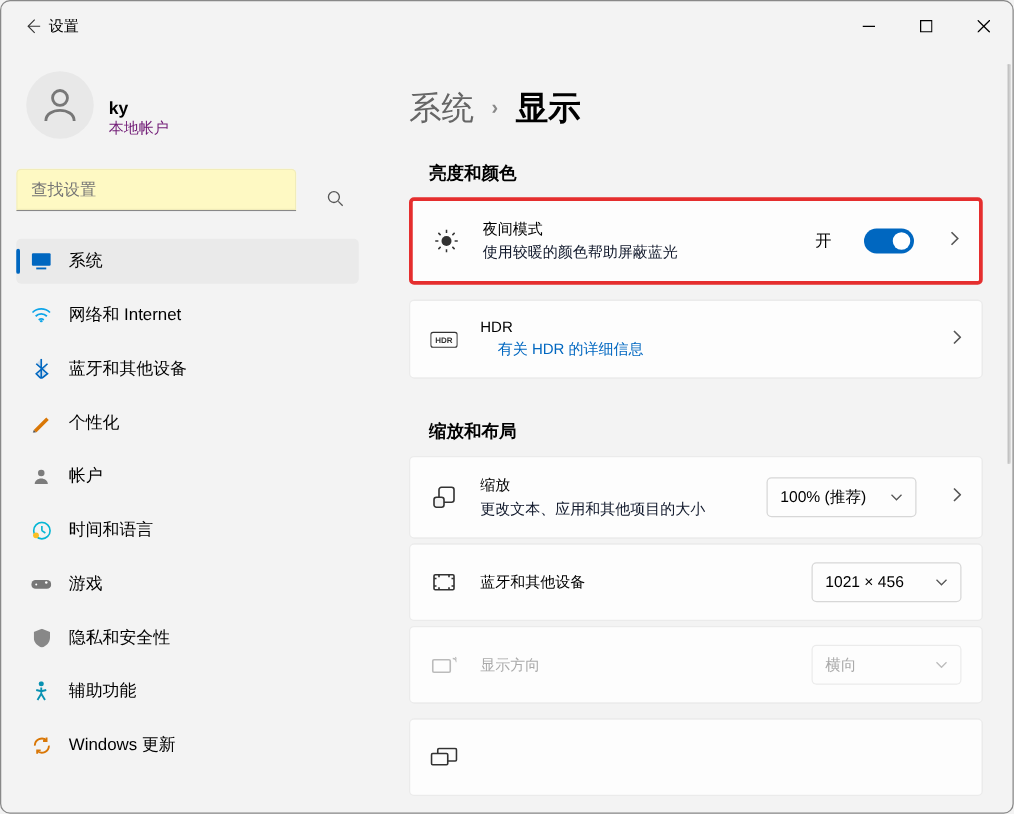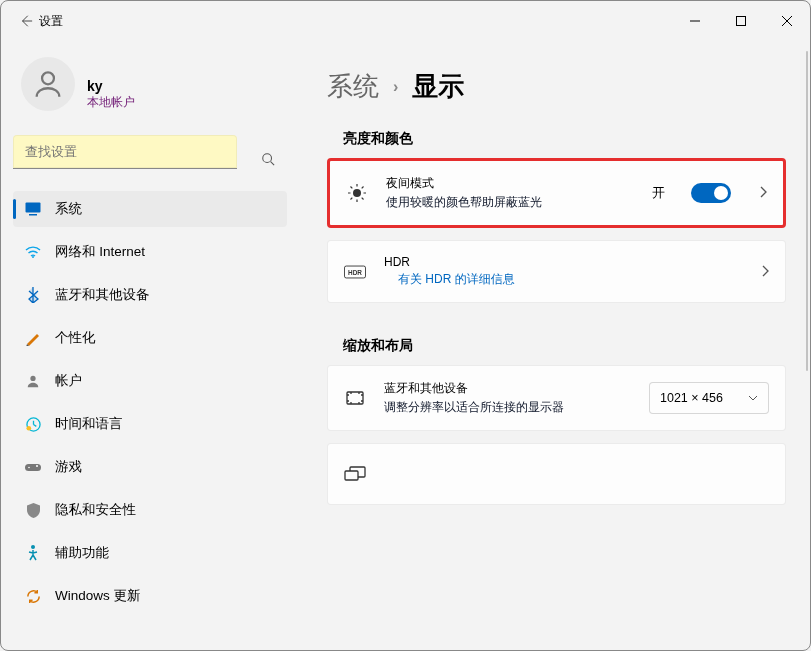--- a/index.html
+++ b/index.html
@@ -249,40 +249,80 @@
       <span class="chev-right">
         <svg width="8" height="12" viewBox="0 0 8 12">
             <path d="M2 1l5 5-5 5" stroke="#555" fill="none" stroke-width="1.3"></path>
           </svg>
       </span>
     </div>
 
     <div class="section-gap"></div>
     <div class="section-title">缩放和布局</div>
 
+    <div class="card">
+      <div class="card-icon">
+        <svg width="18" height="18" viewBox="0 0 18 18">
+            <rect x="5" y="1" width="12" height="12" rx="2" stroke="#333" fill="none" stroke-width="1.3"></rect>
+            <rect x="1" y="9" width="8" height="8" rx="2" stroke="#333" fill="#f3f3f3" stroke-width="1.3"></rect>
+          </svg>
+      </div>
+      <div class="card-text">
+        <div class="card-title">缩放</div>
+        <div class="card-sub">更改文本、应用和其他项目的大小</div>
+      </div>
+      <div class="dropdown">
+        <span>100% (推荐)</span>
+        <svg width="10" height="6">
+            <path d="M1 1l4 4 4-4" stroke="#555" fill="none"></path>
+          </svg>
+      </div>
+      <span class="chev-right">
+        <svg width="8" height="12" viewBox="0 0 8 12">
+            <path d="M2 1l5 5-5 5" stroke="#555" fill="none" stroke-width="1.3"></path>
+          </svg>
+      </span>
+    </div>
 
     <div class="card">
       <div class="card-icon">
         <svg width="20" height="16" viewBox="0 0 20 16">
             <rect x="2" y="2" width="16" height="12" rx="1" stroke="#333" fill="none" stroke-width="1.3"></rect>
             <path d="M2 5h2M2 11h2M16 5h2M16 11h2M6 2v2M14 2v2M6 12v2M14 12v2" stroke="#333" stroke-width="1.3"></path>
           </svg>
       </div>
       <div class="card-text">
         <div class="card-title">蓝牙和其他设备</div>
-        <div class="card-sub">调整分辨率以适合所连接的显示器</div>
       </div>
       <div class="dropdown">
         <span>1021 × 456</span>
         <svg width="10" height="6">
             <path d="M1 1l4 4 4-4" stroke="#555" fill="none"></path>
           </svg>
       </div>
     </div>
 
+    <div class="card disabled">
+      <div class="card-icon">
+        <svg width="20" height="14" viewBox="0 0 20 14">
+            <rect x="1" y="3" width="14" height="10" rx="1" stroke="#bbb" fill="none" stroke-width="1.3"></rect>
+            <path d="M17 2a3 3 0 013 3" stroke="#bbb" fill="none" stroke-width="1.2"></path>
+            <path d="M19 1l1 1-1 1" stroke="#bbb" fill="none"></path>
+          </svg>
+      </div>
+      <div class="card-text">
+        <div class="card-title">显示方向</div>
+      </div>
+      <div class="dropdown disabled">
+        <span>横向</span>
+        <svg width="10" height="6">
+            <path d="M1 1l4 4 4-4" stroke="#bbb" fill="none"></path>
+          </svg>
+      </div>
+    </div>
 
     <div style="height:8px"></div>
 
     <div class="card">
       <div class="card-icon">
         <svg width="22" height="16" viewBox="0 0 22 16">
             <rect x="6" y="1" width="15" height="10" rx="1" stroke="#333" fill="none" stroke-width="1.3"></rect>
             <rect x="1" y="5" width="13" height="9" rx="1" stroke="#333" fill="#fdfdfd" stroke-width="1.3"></rect>
           </svg>
       </div>

